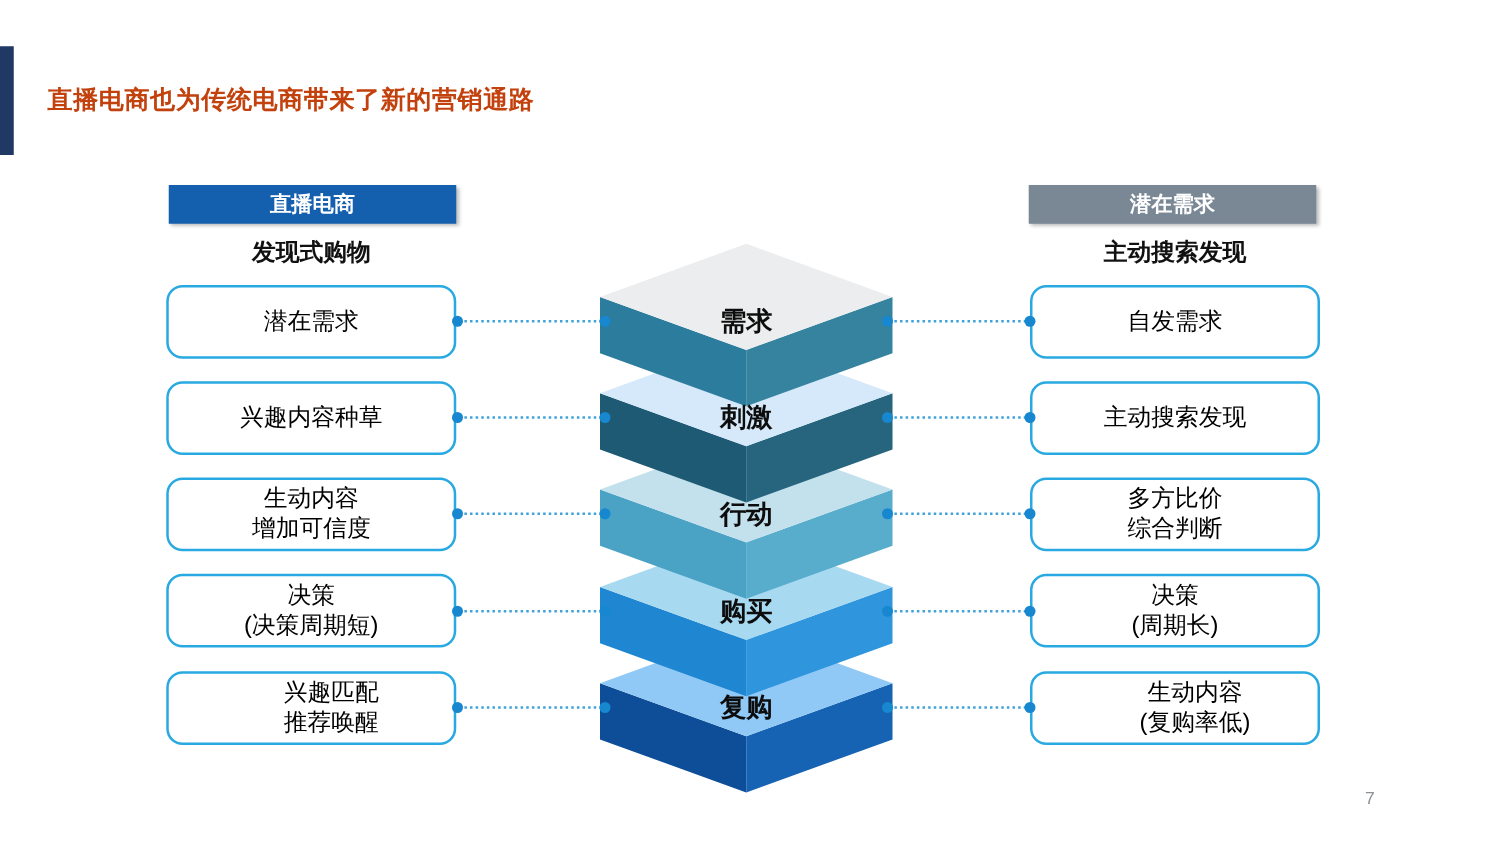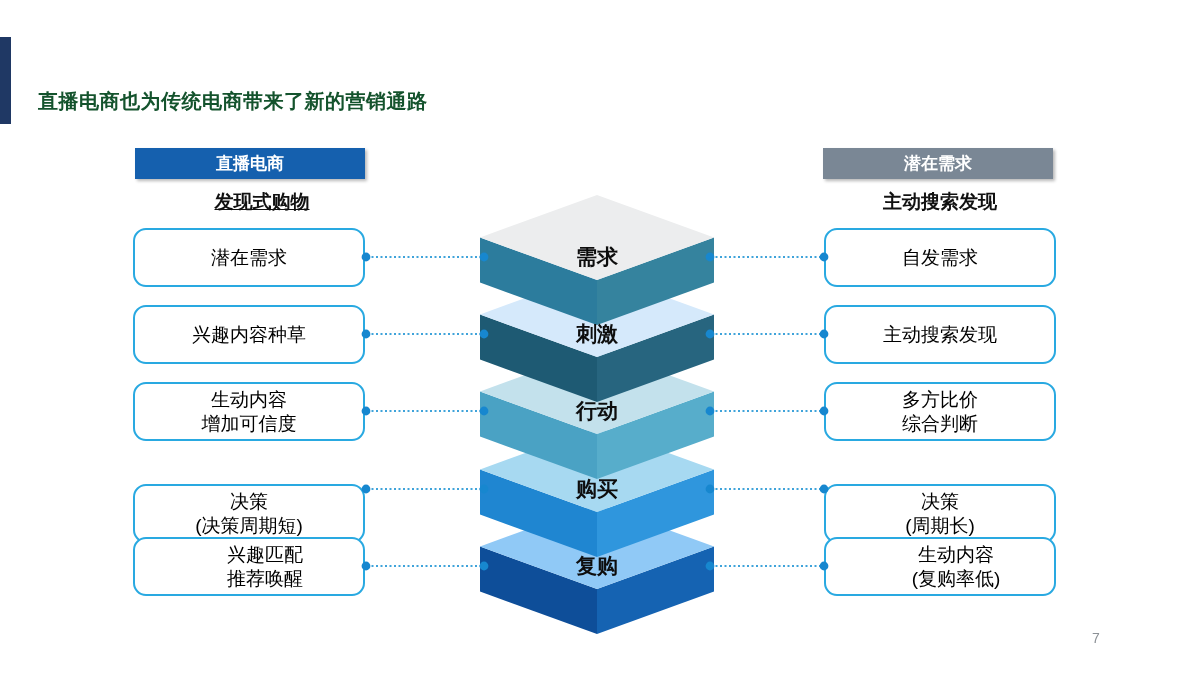--- a/index.html
+++ b/index.html
@@ -3,45 +3,45 @@
 <meta charset="utf-8">
 <style>
   html,body { margin:0; padding:0; background:#ffffff; }
   .slide {
     position:relative; width:1200px; height:675px; background:#ffffff;
     font-family:"Liberation Sans","DejaVu Sans",sans-serif; overflow:hidden;
   }
   .accent-bar { position:absolute; left:0; top:37px; width:11px; height:87px; background:#1F3864; }
   .title {
     position:absolute; left:38px; top:66px; font-size:20px; font-weight:bold;
-    color:#14532d; letter-spacing:0.5px;margin-top:22px;
+    color:#c2410c; letter-spacing:0.5px;
   }
   .banner {
     position:absolute; width:230px; height:31px; line-height:31px; top:148px;
     text-align:center; color:#ffffff; font-weight:bold; font-size:17px;
     box-shadow:2px 2px 3px rgba(0,0,0,0.28);
   }
   .banner-left  { left:135px; background:#1560AE; }
   .banner-right { left:823px; background:#7A8795; }
   .subheader {
     position:absolute; width:232px; top:189px; text-align:center;
     font-size:19px; font-weight:bold; color:#111111;
   }
-  .subheader-left  { left:146px;text-decoration:underline; }
+  .subheader-left  { left:133px; }
   .subheader-right { left:824px; }
   .info-box {
     position:absolute; width:232px; height:59px; box-sizing:border-box;
     border:2.5px solid #29A9E1; border-radius:13px; background:#ffffff;
     display:flex; align-items:center; justify-content:center;
     font-size:19px; color:#000000; text-align:center;
   }
   .col-left  .info-box { left:133px; }
   .col-right .info-box { left:824px; }
   .row1 { top:228px; } .row2 { top:305px; } .row3 { top:382px; }
-  .row4 { top:459px;margin-top:25px; } .row5 { top:537px;padding-left:32px; }
+  .row4 { top:459px; } .row5 { top:537px;padding-left:32px; }
   .box-label { white-space:pre-line; line-height:1.22; }
   .funnel-svg { position:absolute; left:0; top:0; }
   .dash-line { stroke:#3FA3DA; stroke-width:2; stroke-dasharray:2 2.5; fill:none; }
   .dot { fill:#1787CF; }
   .layer-label {
     font-size:21px; font-weight:bold; fill:#0d0d0d; text-anchor:middle;
     font-family:"Liberation Sans","DejaVu Sans",sans-serif;
   }
   .page-number { position:absolute; left:1092px; top:630px; font-size:14px; color:#8C9196; }
 </style>

